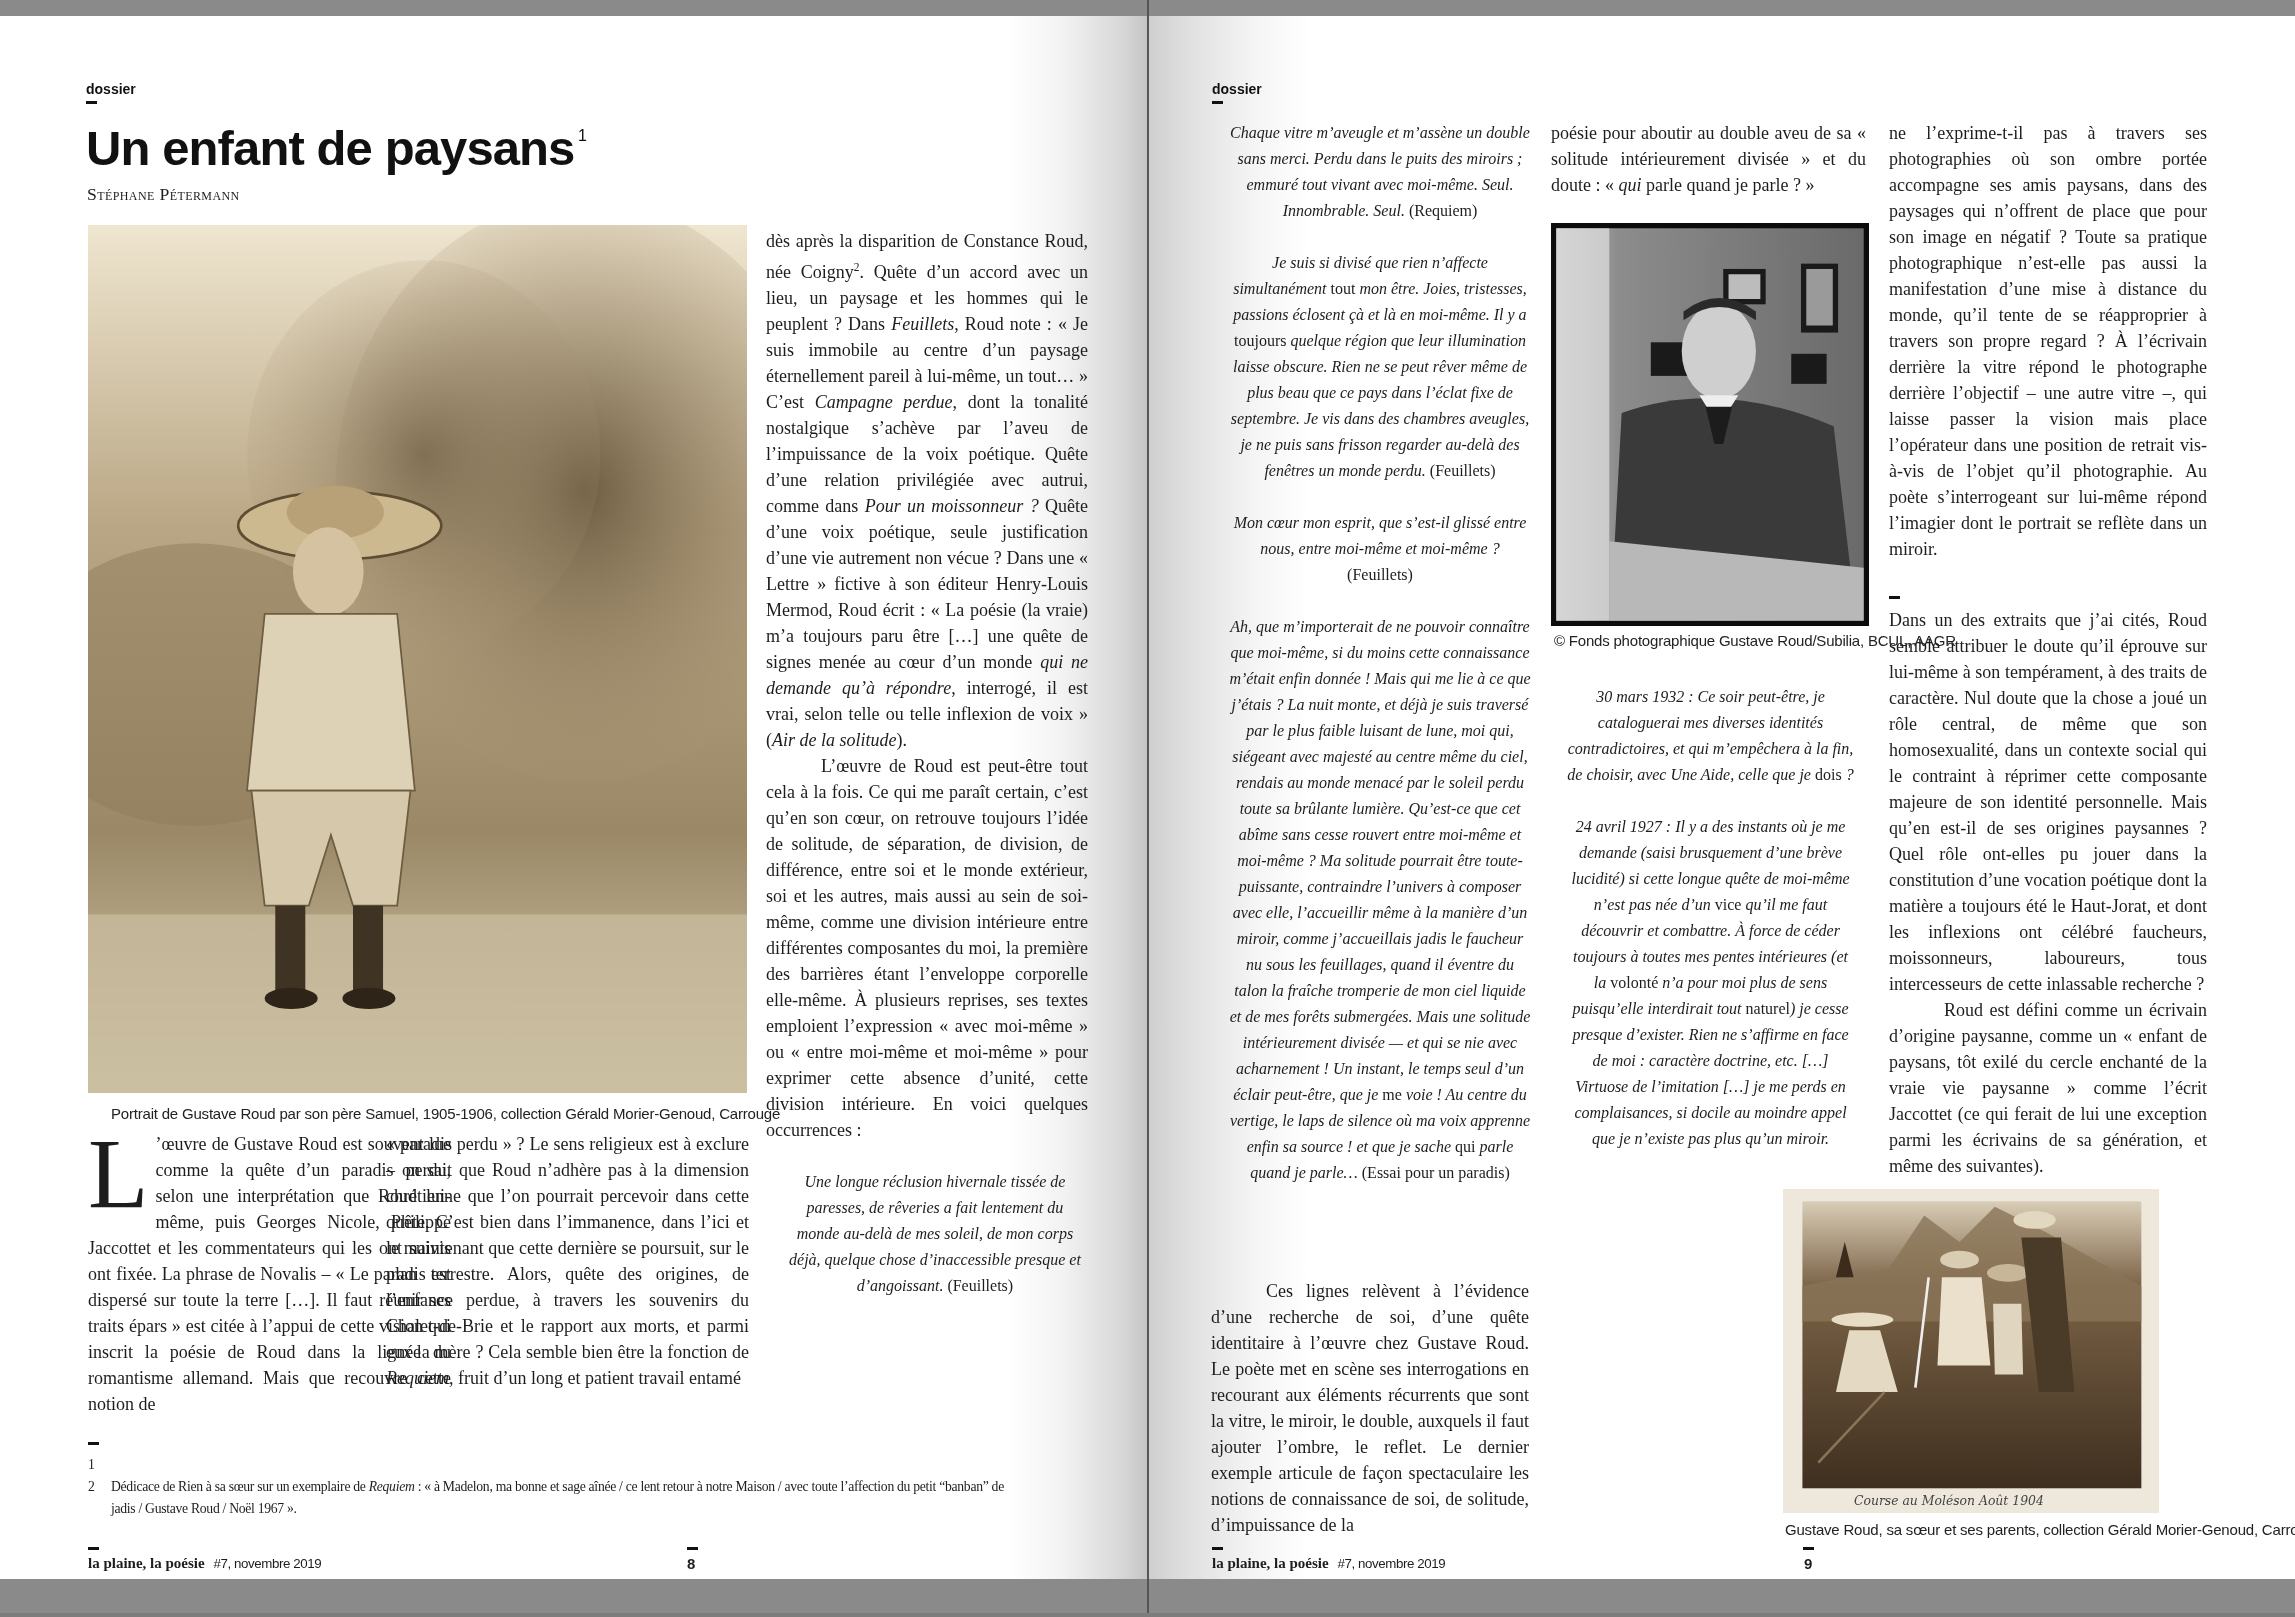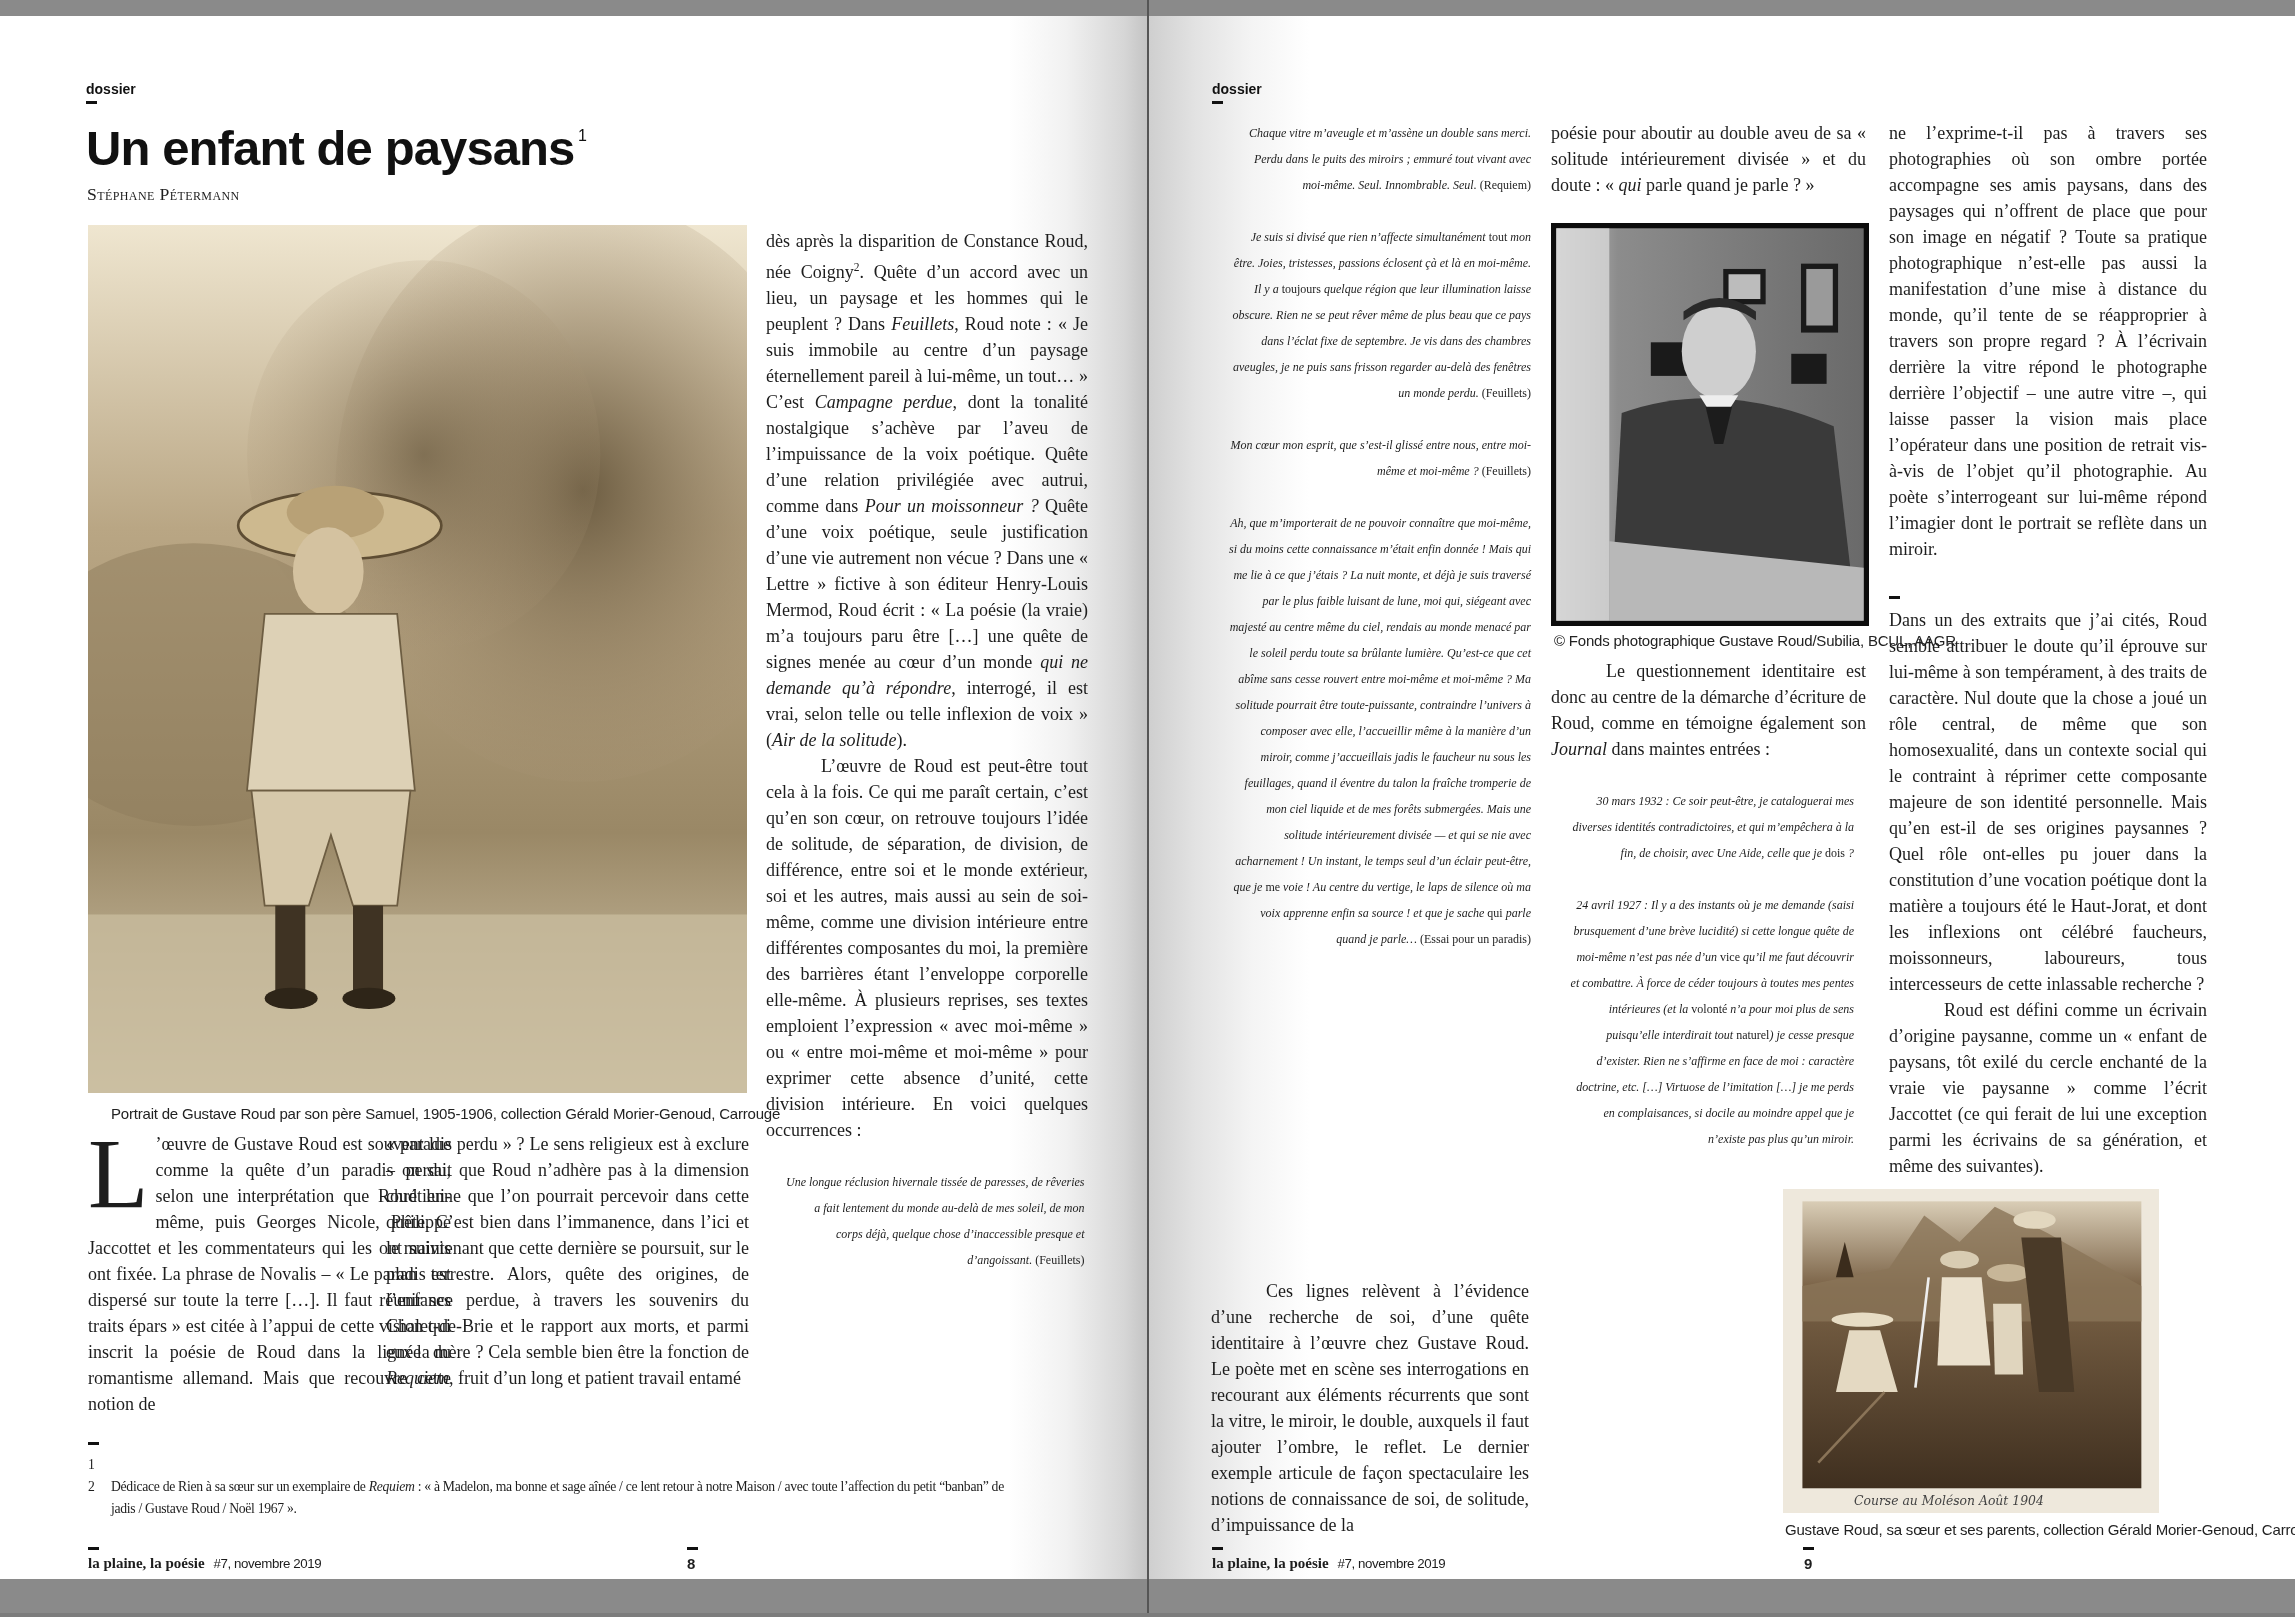--- a/index.html
+++ b/index.html
@@ -16,21 +16,21 @@
   .abs { position:absolute; }
   .rubric { font-family:"Liberation Sans", sans-serif; font-weight:bold; font-size:14px; color:#111; }
   .dash { display:block; width:10.6px; height:2.7px; background:#111; margin-top:4.4px; }
   .title { font-family:"Liberation Sans", sans-serif; font-weight:bold; font-size:49px; letter-spacing:-0.9px; color:#111; }
   .title sup { font-size:16px; font-weight:normal; vertical-align:top; position:relative; top:7px; margin-left:3.5px; }
   .author { font-size:17.7px; font-variant:small-caps; letter-spacing:0.4px; }
 
   .col { position:absolute; font-size:18px; line-height:26px; text-align:justify; hyphens:auto; }
   .col p { margin:0; }
   .col p.ind { text-indent:55px; }
-  .quote { font-style:italic; font-size:12px; line-height:26px; text-align:right; margin:0; }
+  .quote { font-style:italic; font-size:16px; line-height:26px; text-align:center; margin:0; }
   .quote .up { font-style:normal; }
   .gap { height:26px; }
 
   .photo { position:absolute; overflow:hidden; }
   .caption { position:absolute; font-family:"Liberation Sans", sans-serif; font-size:15px; color:#222; letter-spacing:-0.2px; white-space:nowrap; }
 
   .dropcap { float:left; font-size:99px; line-height:76px; margin:5.3px 7px 0 0; font-family:"Liberation Serif", serif; }
 
   .footnotes { position:absolute; font-size:13.7px; line-height:22px; letter-spacing:-0.3px; }
   .fn { display:flex; }
@@ -176,21 +176,20 @@
       <path d="M150 110 Q190 80 232 110 L232 100 Q190 70 150 100 Z" fill="#2a2a2a"></path>
       <path d="M80 215 Q190 175 320 230 L340 400 L70 400 Z" fill="#3a3a3a"></path>
       <path d="M168 195 L190 230 L212 195 Z" fill="#eeeeee"></path>
       <path d="M175 208 L205 208 L195 250 L185 250 Z" fill="#1c1c1c"></path>
       <path d="M66 360 L354 390 L354 450 L66 450 Z" fill="#b8b8b8"></path>
     </svg>
   </div>
   <div class="caption" style="left:405px; top:616px;">© Fonds photographique Gustave Roud/Subilia, BCUL, AAGR</div>
 
   <div class="col" style="left:402px; top:642px; width:315px;">
-    <p class="ind"><span>Le questionnement identitaire est donc au centre de la démarche d’écriture de Roud, comme en témoigne également son </span><i>Journal</i><span> dans maintes entrées :</span></p>
     <div class="gap"></div>
     <div id="journal-entries" style="padding-left:16px; width:287px;">
         <p class="quote"><i>30 mars 1932 : Ce soir peut-être, je cataloguerai mes diverses identités contradictoires, et qui m’empêchera à la fin, de choisir, avec Une Aide, celle que je </i><span class="up">dois</span><i> ?</i></p>
         <div class="gap"></div>
         <p class="quote"><i>24 avril 1927 : Il y a des instants où je me demande (saisi brusquement d’une brève lucidité) si cette longue quête de moi-même n’est pas née d’un </i><span class="up">vice</span><i> qu’il me faut découvrir et combattre. À force de céder toujours à toutes mes pentes intérieures (et la </i><span class="up">volonté</span><i> n’a pour moi plus de sens puisqu’elle interdirait tout </i><span class="up">naturel</span><i>) je cesse presque d’exister. Rien ne s’affirme en face de moi : caractère doctrine, etc. […] Virtuose de l’imitation […] je me perds en complaisances, si docile au moindre appel que je n’existe pas plus qu’un miroir.</i></p>
       </div>
   </div>
 
 
   <div class="col" style="left:740px; top:104px; width:318px;">

